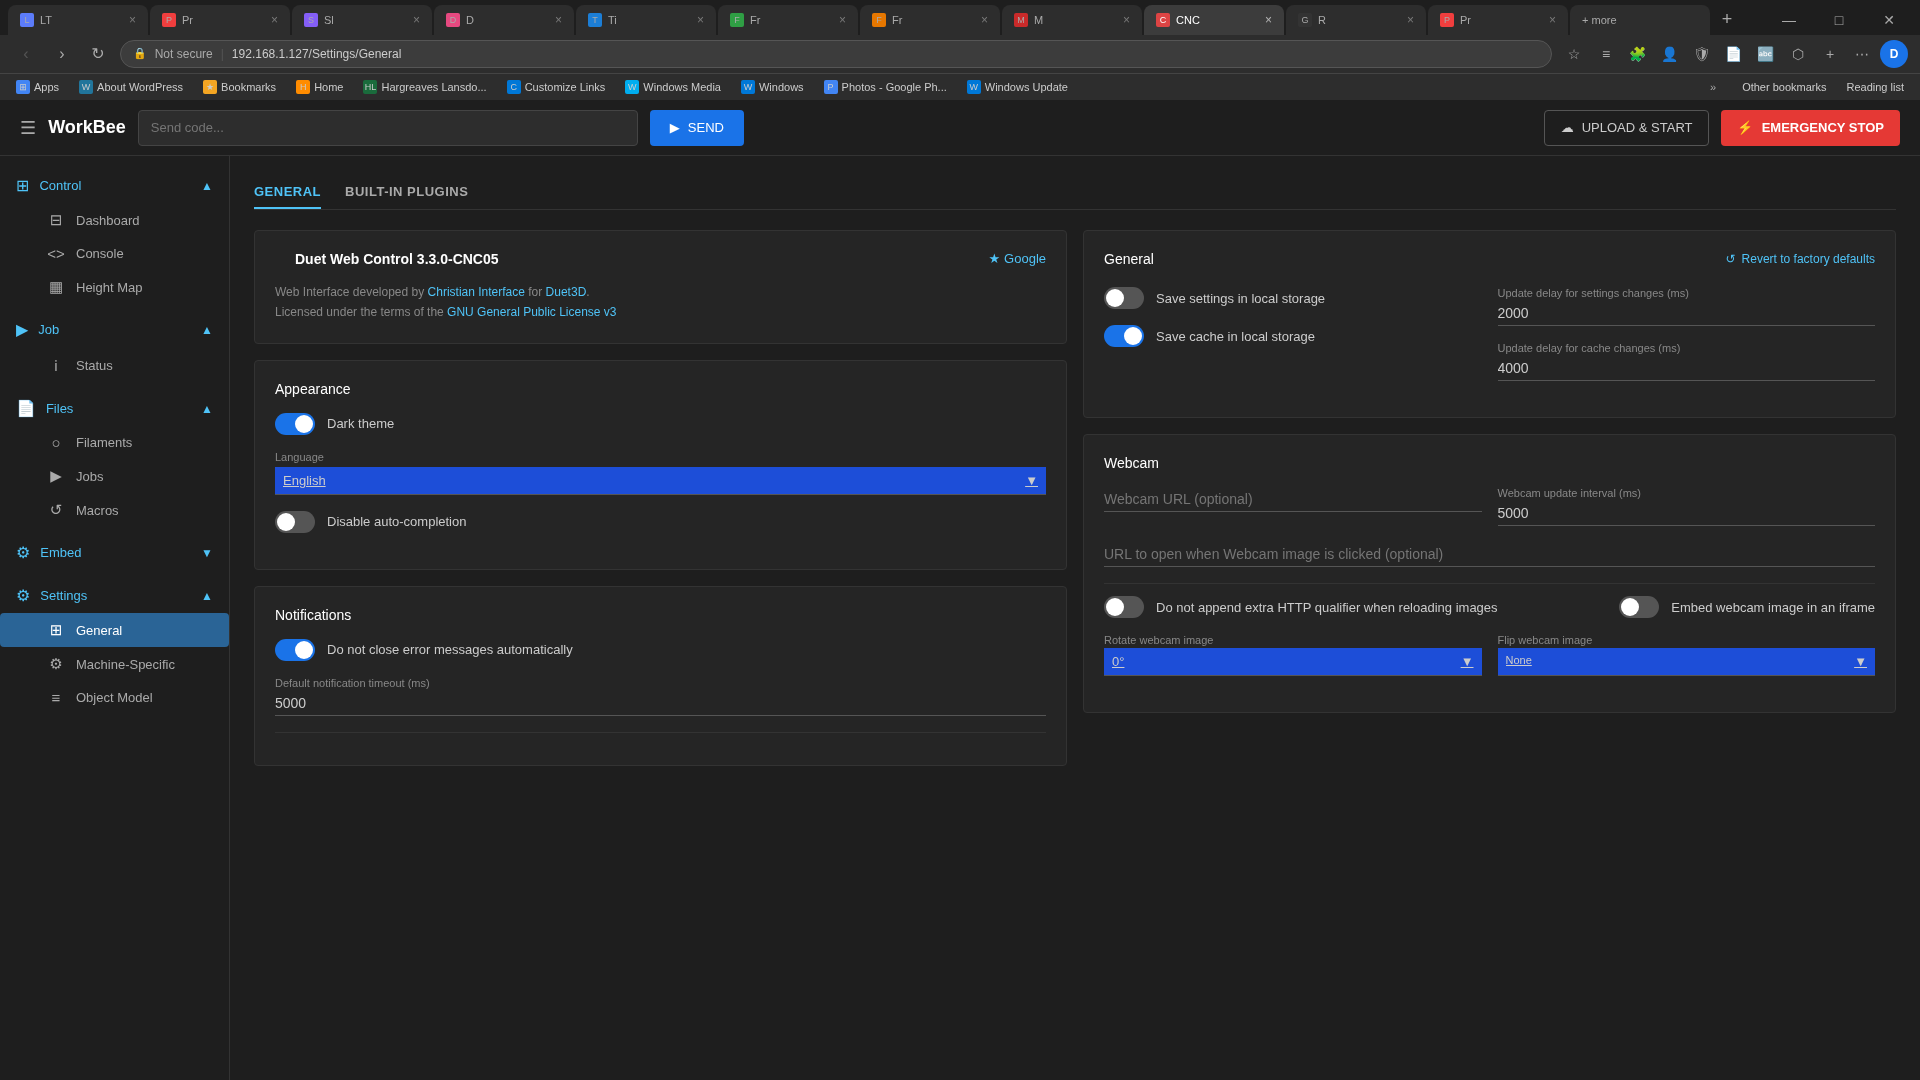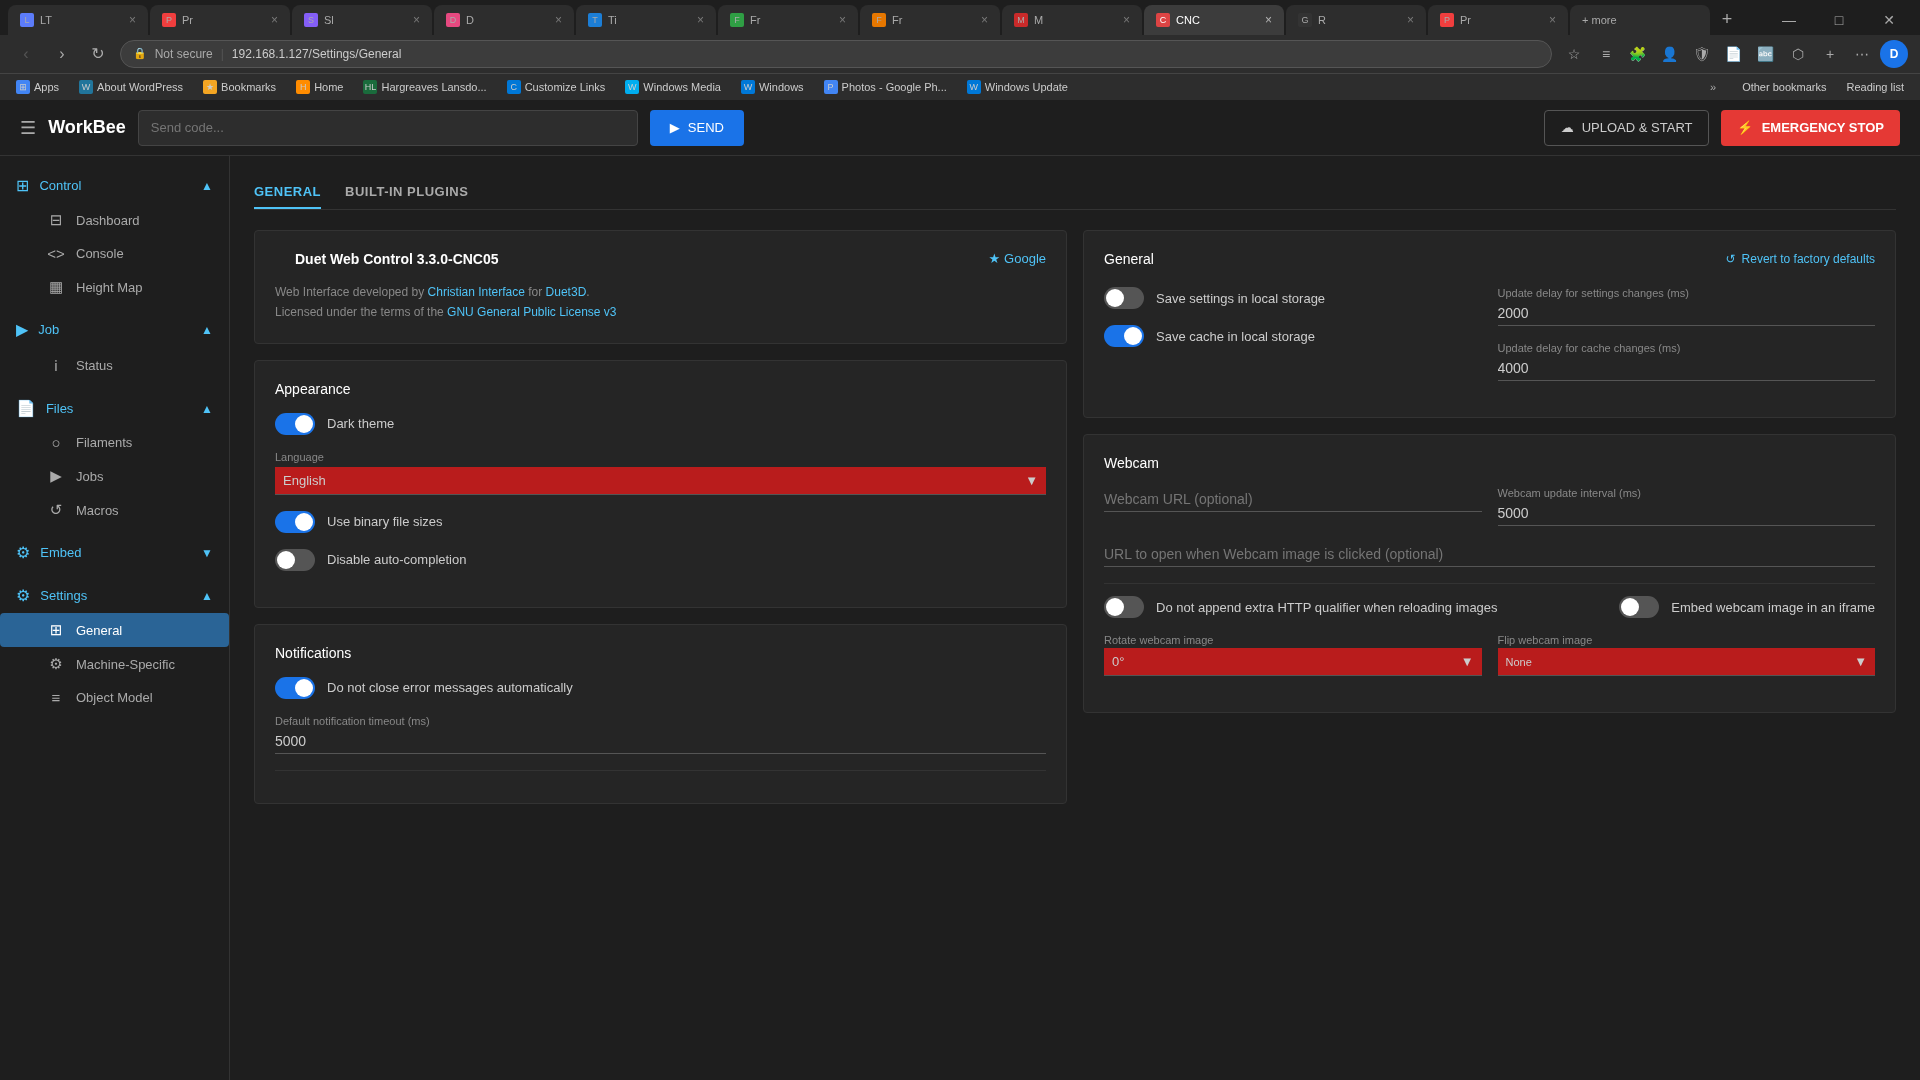--- a/index.html
+++ b/index.html
@@ -83,21 +83,21 @@
     .toggle.on { background: #1a73e8; }
     .toggle.off { background: #555; }
     .toggle::after { content: ''; position: absolute; width: 18px; height: 18px; background: #fff; border-radius: 50%; top: 2px; transition: left 0.2s; }
     .toggle.on::after { left: 20px; }
     .toggle.off::after { left: 2px; }
     .toggle-label { font-size: 13px; color: #ccc; }
 
     
     .select-group { margin-bottom: 16px; }
     .select-label { font-size: 11px; color: #888; margin-bottom: 4px; }
-    .select-control { width: 100%; background: #b91c1c; border: none; border-bottom: 1px solid #555; color: #ccc; font-size: 13px; padding: 6px 8px; cursor: pointer; display: flex; align-items: center; justify-content: space-between; }
+    .select-control { width: 100%; background: #1d4ed8; border: none; border-bottom: 1px solid #555; color: #ccc; font-size: 13px; padding: 6px 8px; cursor: pointer; display: flex; align-items: flex-start; justify-content: space-between; text-decoration: underline; }
     .select-control select { background: transparent; border: none; color: #ccc; font-size: 13px; width: 100%; appearance: none; cursor: pointer; outline: none; }
 
     
     .input-group { margin-bottom: 16px; }
     .input-label { font-size: 11px; color: #888; margin-bottom: 2px; }
     .input-field { width: 100%; background: transparent; border: none; border-bottom: 1px solid #555; color: #ccc; font-size: 14px; padding: 4px 0; outline: none; }
 
     
     .divider { border: none; border-top: 1px solid #333; margin: 12px 0; }
 
@@ -407,24 +407,20 @@
                   <div class="select-control">
                     <select>
                       <option>English</option>
                       <option>German</option>
                       <option>French</option>
                     </select>
                     <span>▼</span>
                   </div>
                 </div>
                 <div class="toggle-row">
-                  <div class="toggle on"></div>
-                  <span class="toggle-label">Use binary file sizes</span>
-                </div>
-                <div class="toggle-row">
                   <div class="toggle off"></div>
                   <span class="toggle-label">Disable auto-completion</span>
                 </div>
               </div>
 
               <div class="card">
                 <div class="card-title">Notifications</div>
                 <div class="toggle-row">
                   <div class="toggle on"></div>
                   <span class="toggle-label">Do not close error messages automatically</span>

